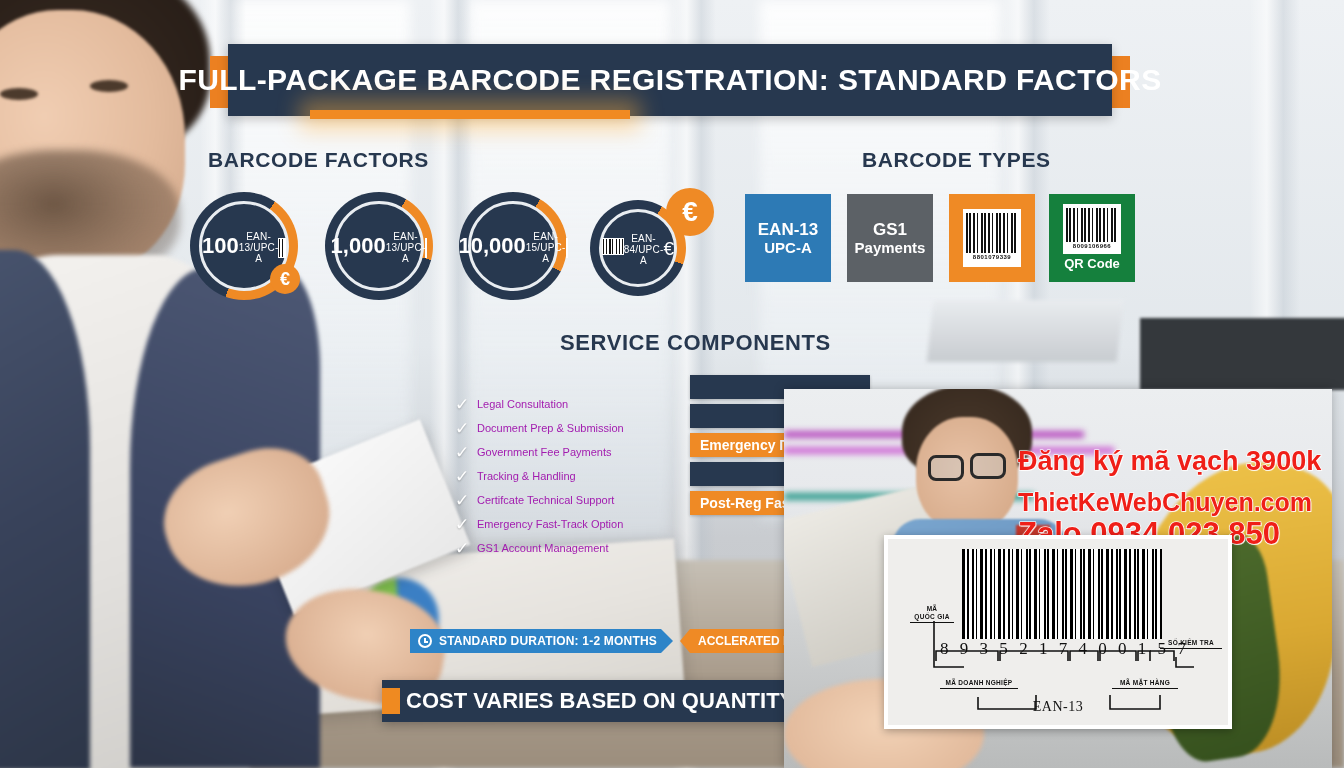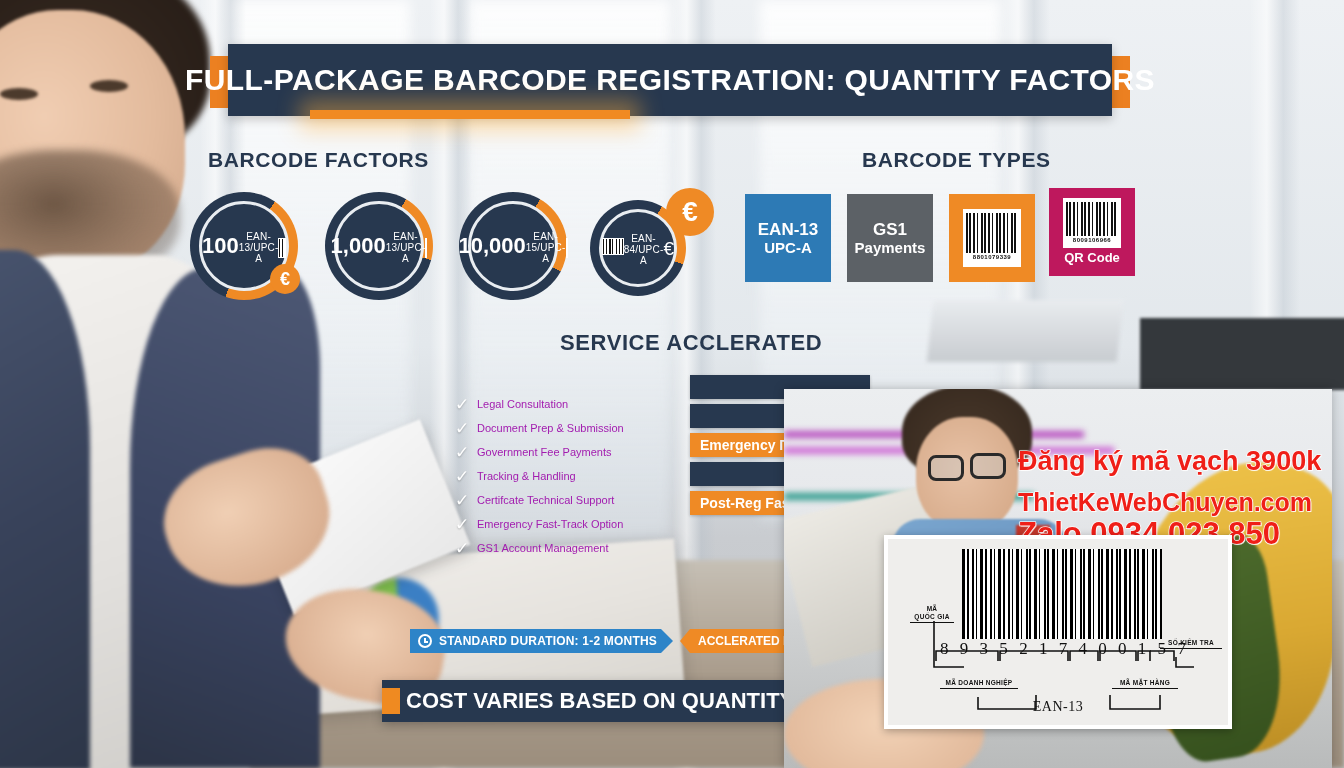--- a/index.html
+++ b/index.html
@@ -371,21 +371,21 @@
   <div id="hand-a"></div>
   <div id="hand-b"></div>
 </div>
 
 <div id="info">
 
   <div id="title-wrap">
     <div id="title-accent-l"></div>
     <div id="title-accent-r"></div>
     <div id="title-bar">
-      <span id="title-text">FULL-PACKAGE BARCODE REGISTRATION: QUANTITY FACTORS</span>
+      <span id="title-text">FULL-PACKAGE BARCODE REGISTRATION: STANDARD FACTORS</span>
     </div>
   </div>
   <div id="title-underline"></div>
 
   <div class="section-head" id="head-qty">BARCODE FACTORS</div>
 
   <div class="qcircle c1" style="left:190px;top:192px;">
     <div class="qring"></div>
     <div class="qinner">
       <span class="qnum">100</span>
@@ -435,29 +435,29 @@
     <span class="l2">Payments</span>
   </div>
 
   <div class="btile" style="left:949px;top:194px;background:#ef8a25;">
     <span class="btile-bc">
       <span class="bc-stripes"></span>
       <span class="bc-digits">8801079339</span>
     </span>
   </div>
 
-  <div class="btile" style="left:1049px;top:188px;background:#be185d;">
+  <div class="btile" style="left:1049px;top:194px;background:#15803d;">
     <span class="btile-bc" style="height:50px;">
       <span class="bc-stripes" style="height:34px;"></span>
       <span class="bc-digits">8009106966</span>
     </span>
     <span class="qr-label">QR Code</span>
   </div>
 
-  <div class="section-head" id="head-services">SERVICE ACCLERATED</div>
+  <div class="section-head" id="head-services">SERVICE COMPONENTS</div>
 
   <div id="services">
     <div class="srow">
       <span class="chk">✓</span>
       <span class="stext">Legal Consultation</span>
     </div>
     <div class="srow">
       <span class="chk">✓</span>
       <span class="stext">Document Prep &amp; Submission</span>
     </div>

